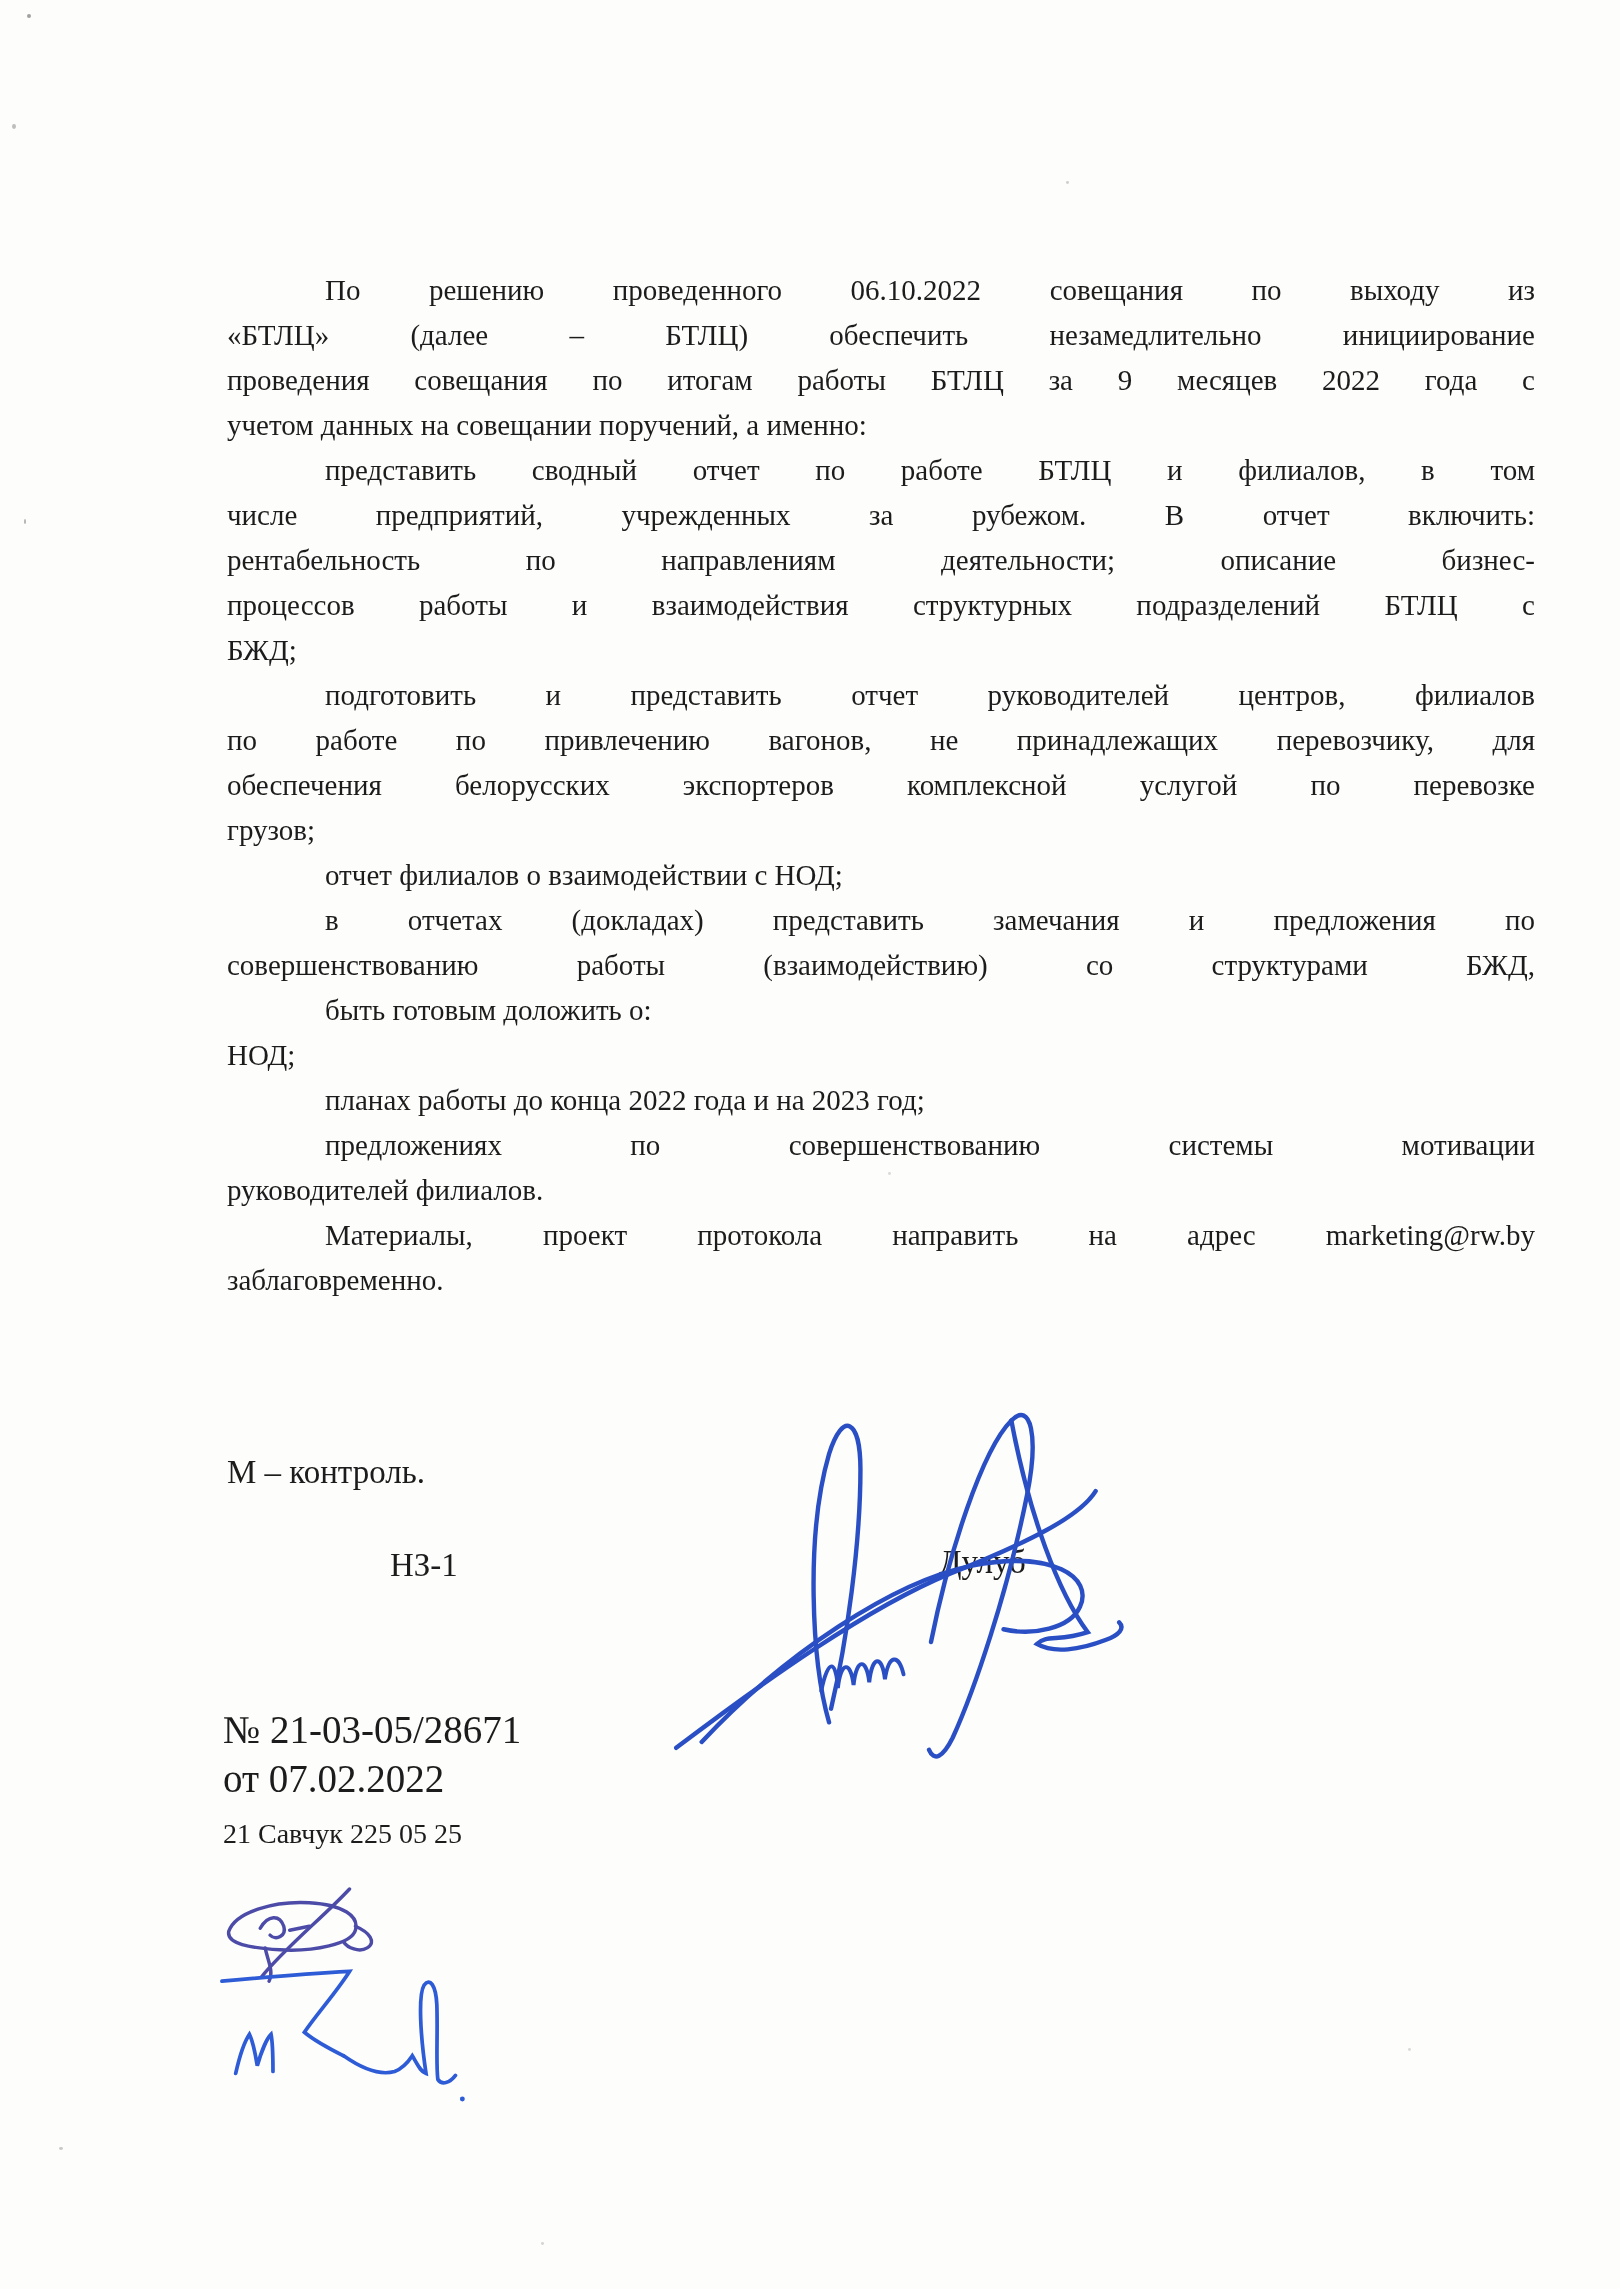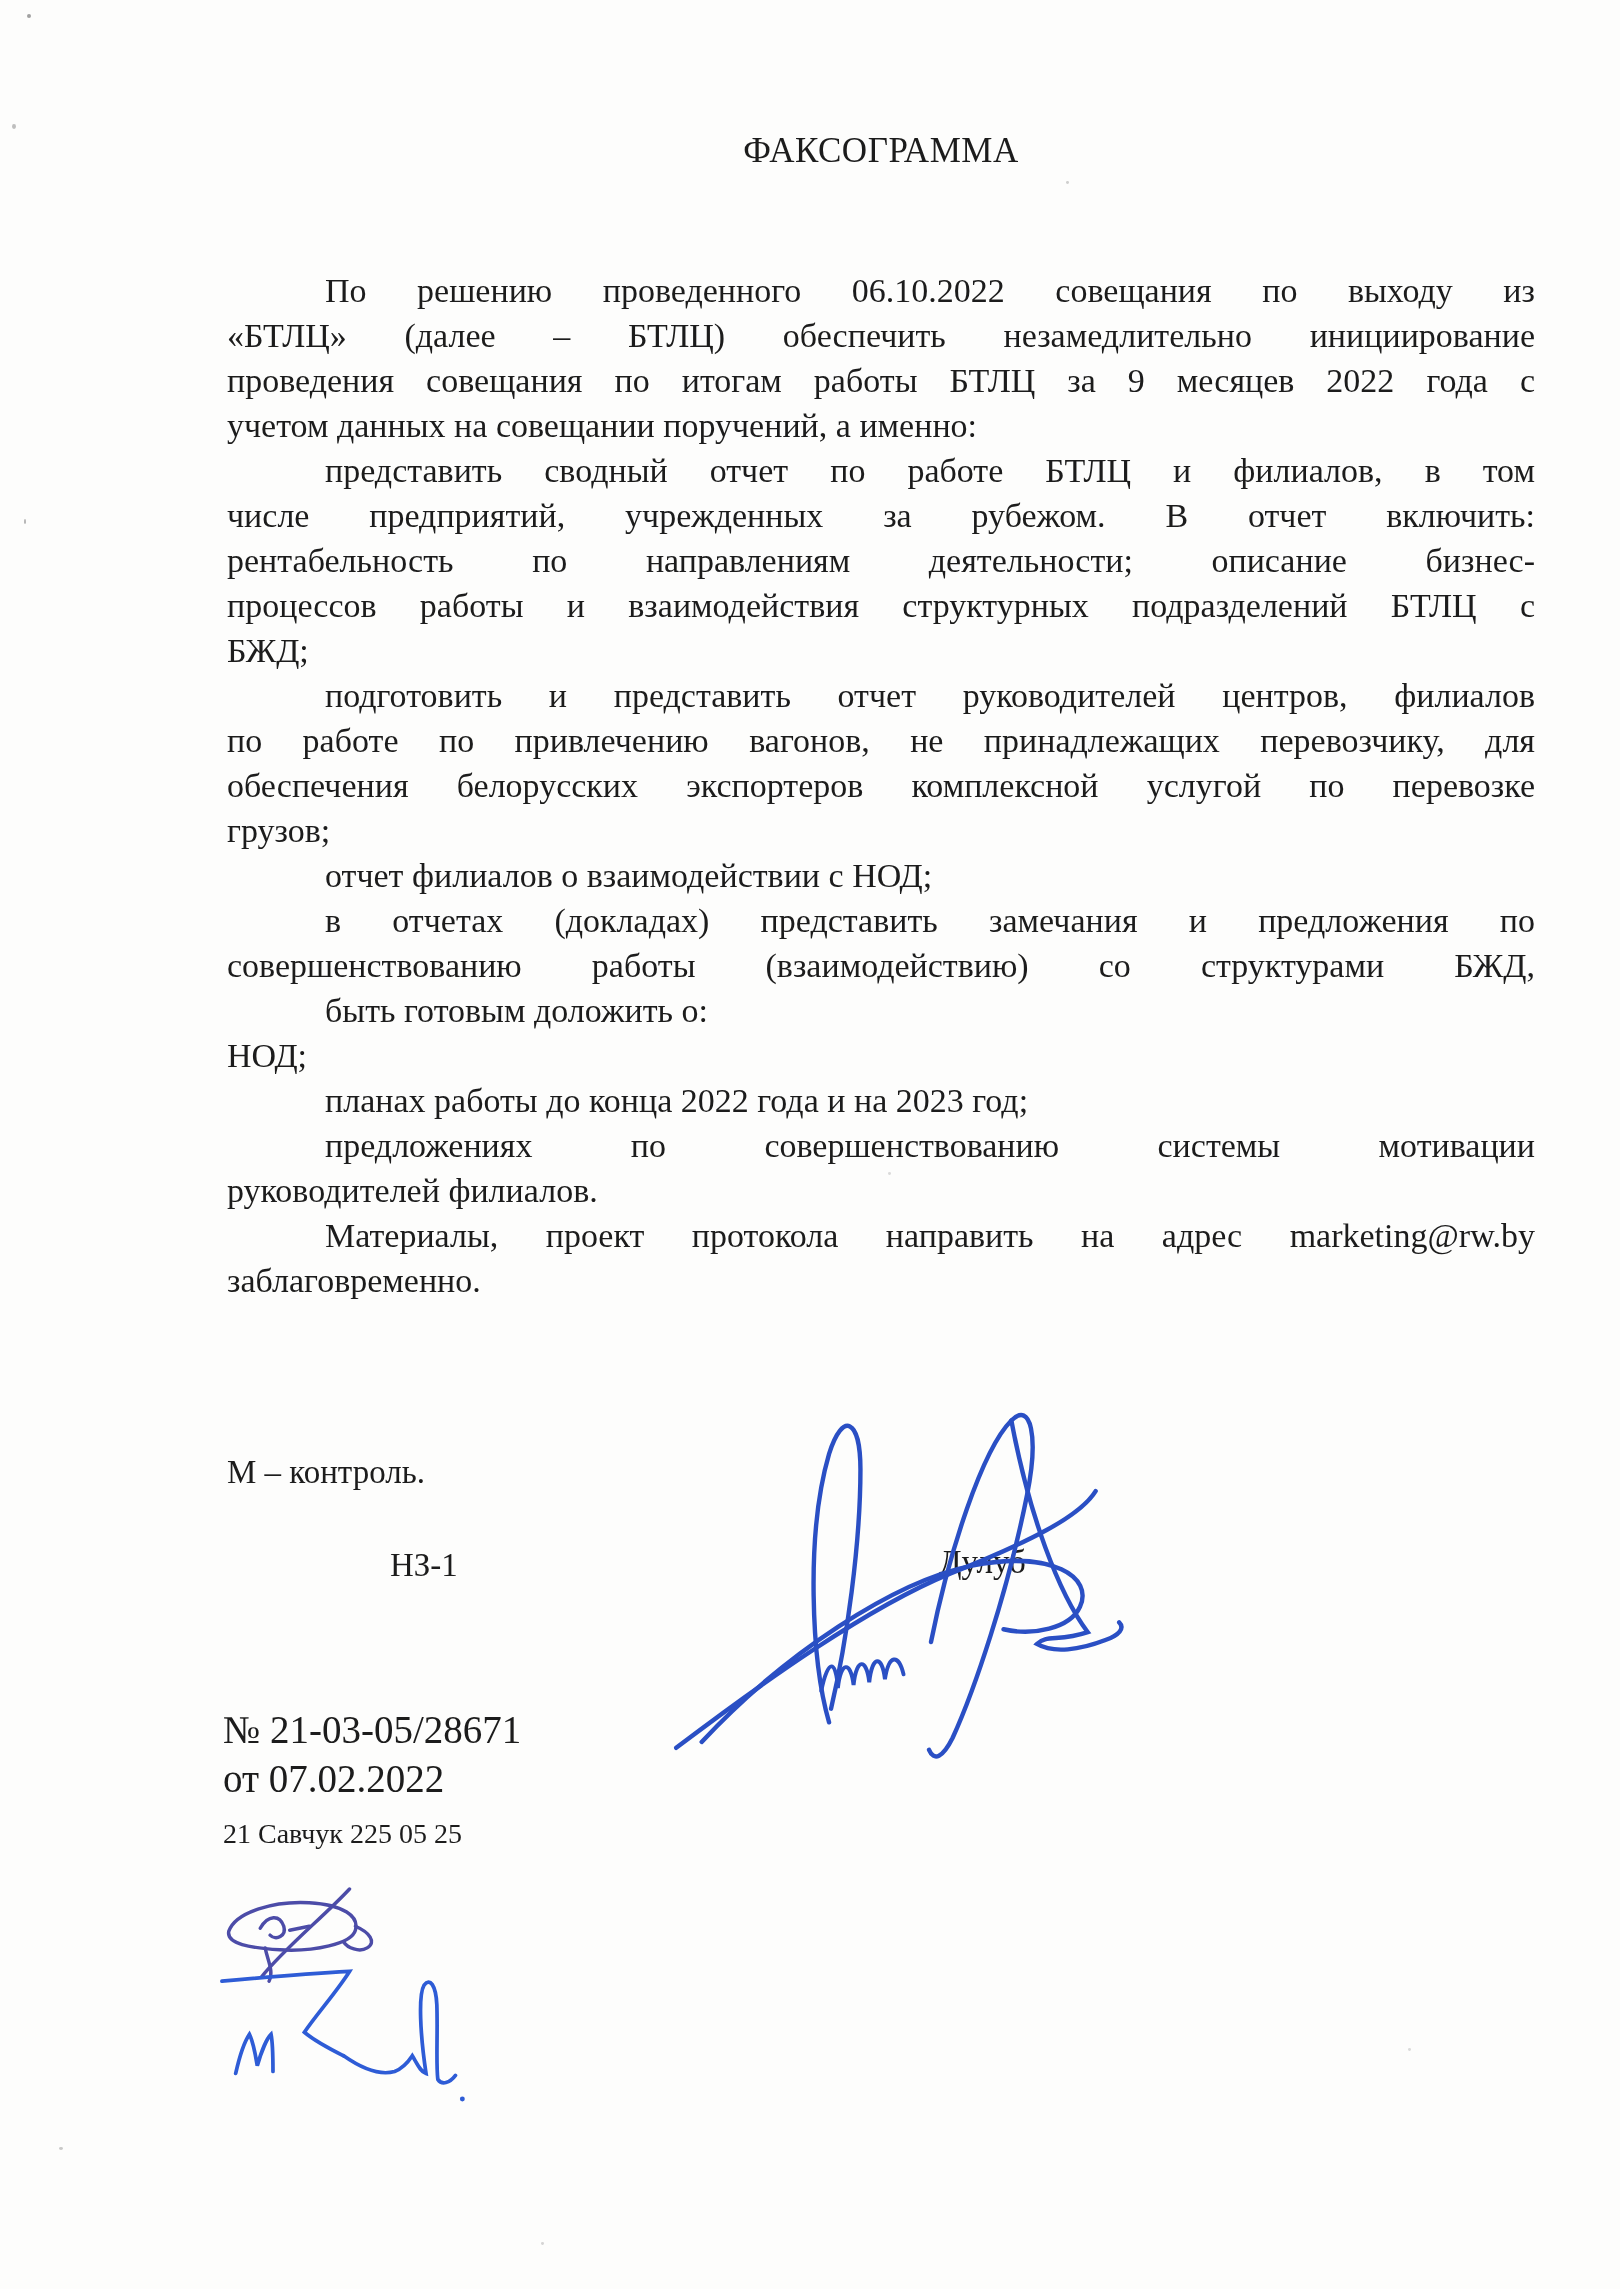--- a/index.html
+++ b/index.html
@@ -18,21 +18,21 @@
     letter-spacing:0.5px;
   }
   .title-sub{
     text-decoration:underline;
     text-decoration-thickness:2px;
     text-underline-offset:5.9px;
   }
   
   .doc-body{
     position:absolute;left:227px;top:268px;width:1308px;
-    font-size:34px;
+    font-size:29px;
   }
   .line{line-height:45px;text-align:left;}
   .line.j{text-align:justify;text-align-last:justify;}
   .line.ind{text-indent:98px;}
   .control-note{
     position:absolute;left:227px;top:1451px;
     font-size:33px;line-height:43px;
   }
   .pos-code{
     position:absolute;left:390px;top:1544px;
@@ -52,21 +52,20 @@
   }
   .ink-svg{position:absolute;pointer-events:none;}
   .speck{position:absolute;border-radius:50%;background:#8a8a8a;}
 </style>
 </head>
 <body>
 
 <div class="page">
 
   <div class="title-block">
-    <div>ФАКСОГРАММА</div>
   </div>
 
   <div class="doc-body" id="docBody">
       <div class="line j ind">По решению проведенного 06.10.2022 совещания по выходу из</div>
       <div class="line j">«БТЛЦ» (далее – БТЛЦ) обеспечить незамедлительно инициирование</div>
       <div class="line j">проведения совещания по итогам работы БТЛЦ за 9 месяцев 2022 года с</div>
       <div class="line">учетом данных на совещании поручений, а именно:</div>
       <div class="line j ind">представить сводный отчет по работе БТЛЦ и филиалов, в том</div>
       <div class="line j">числе предприятий, учрежденных за рубежом. В отчет включить:</div>
       <div class="line j">рентабельность по направлениям деятельности; описание бизнес-</div>

